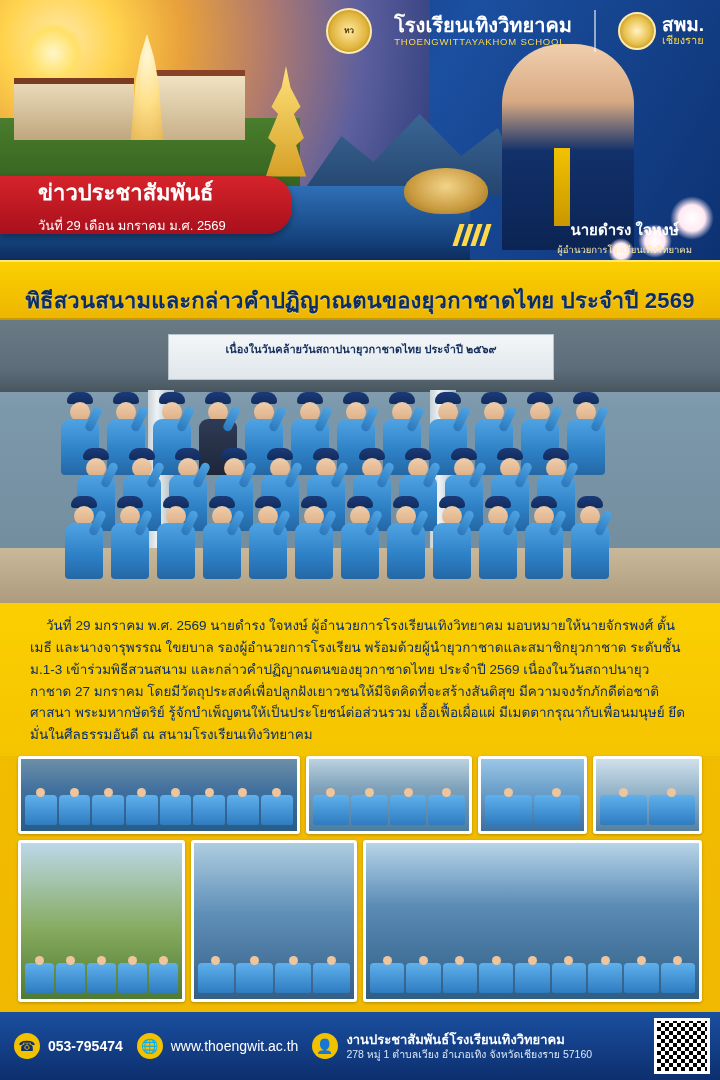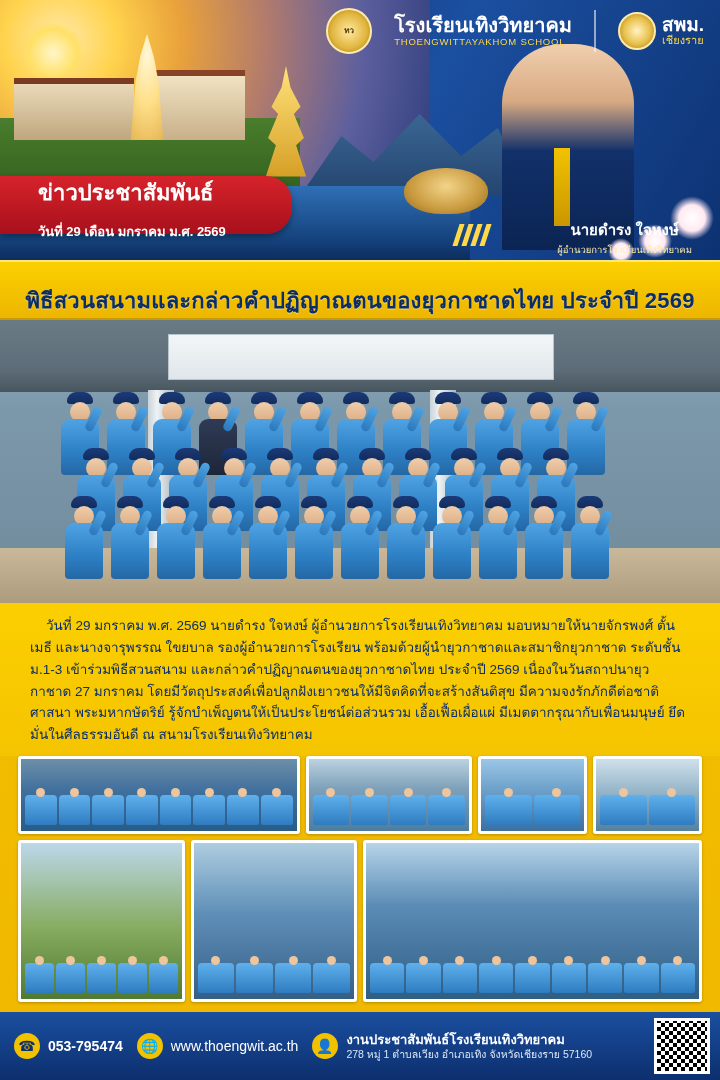--- a/index.html
+++ b/index.html
@@ -111,21 +111,21 @@
 
   
   .news-ribbon {
     position: absolute; left: 0; top: 176px; width: 292px; height: 58px;
     background: linear-gradient(180deg, #d6232b 0%, #a8101c 100%);
     border-top-right-radius: 26px; border-bottom-right-radius: 26px;
     box-shadow: 0 3px 6px rgba(0,0,0,.35);
     padding: 5px 0 0 38px; color: #fff;
   }
   .news-ribbon .t1 { font-size: 22px; font-weight: bold; line-height: 1.1; }
-  .news-ribbon .t2 { font-size: 13px; margin-top: 16px; font-weight: bold; }
+  .news-ribbon .t2 { font-size: 13px; margin-top: 10px; }
 
   .director-block {
     position: absolute; right: 28px; top: 218px; text-align: center; color: #fff;
   }
   .director-block .dn { font-size: 15px; font-weight: bold; }
   .director-block .dp { font-size: 9.5px; color: #ffe9a8; text-align: center; }
   .hash-bars { position: absolute; right: 232px; top: 224px; display: flex; gap: 4px; }
   .hash-bars span { display: block; width: 5px; height: 22px; background: #ffd94a; transform: skewX(-18deg); }
 
   
@@ -309,20 +309,21 @@
     </div>
   </div>
 
   <div class="title-bar">
     <h1>พิธีสวนสนามและกล่าวคำปฏิญาณตนของยุวกาชาดไทย ประจำปี 2569</h1>
   </div>
 
   <div class="hero">
     <div class="hero-roof"></div>
     <div class="hero-banner">
+      <div class="l1">เนื่องในวันคล้ายวันสถาปนายุวกาชาดไทย  ประจำปี ๒๕๖๙</div>
     </div>
     <div class="hero-col c1"></div>
     <div class="hero-col c2"></div>
     <div class="hero-ground"></div>
 
     <div class="hero-row" style="left:60px; top:72px;">
       <div class="cadet">
           <div class="cap"></div>
           <div class="face"></div>
           <div class="body"></div>

